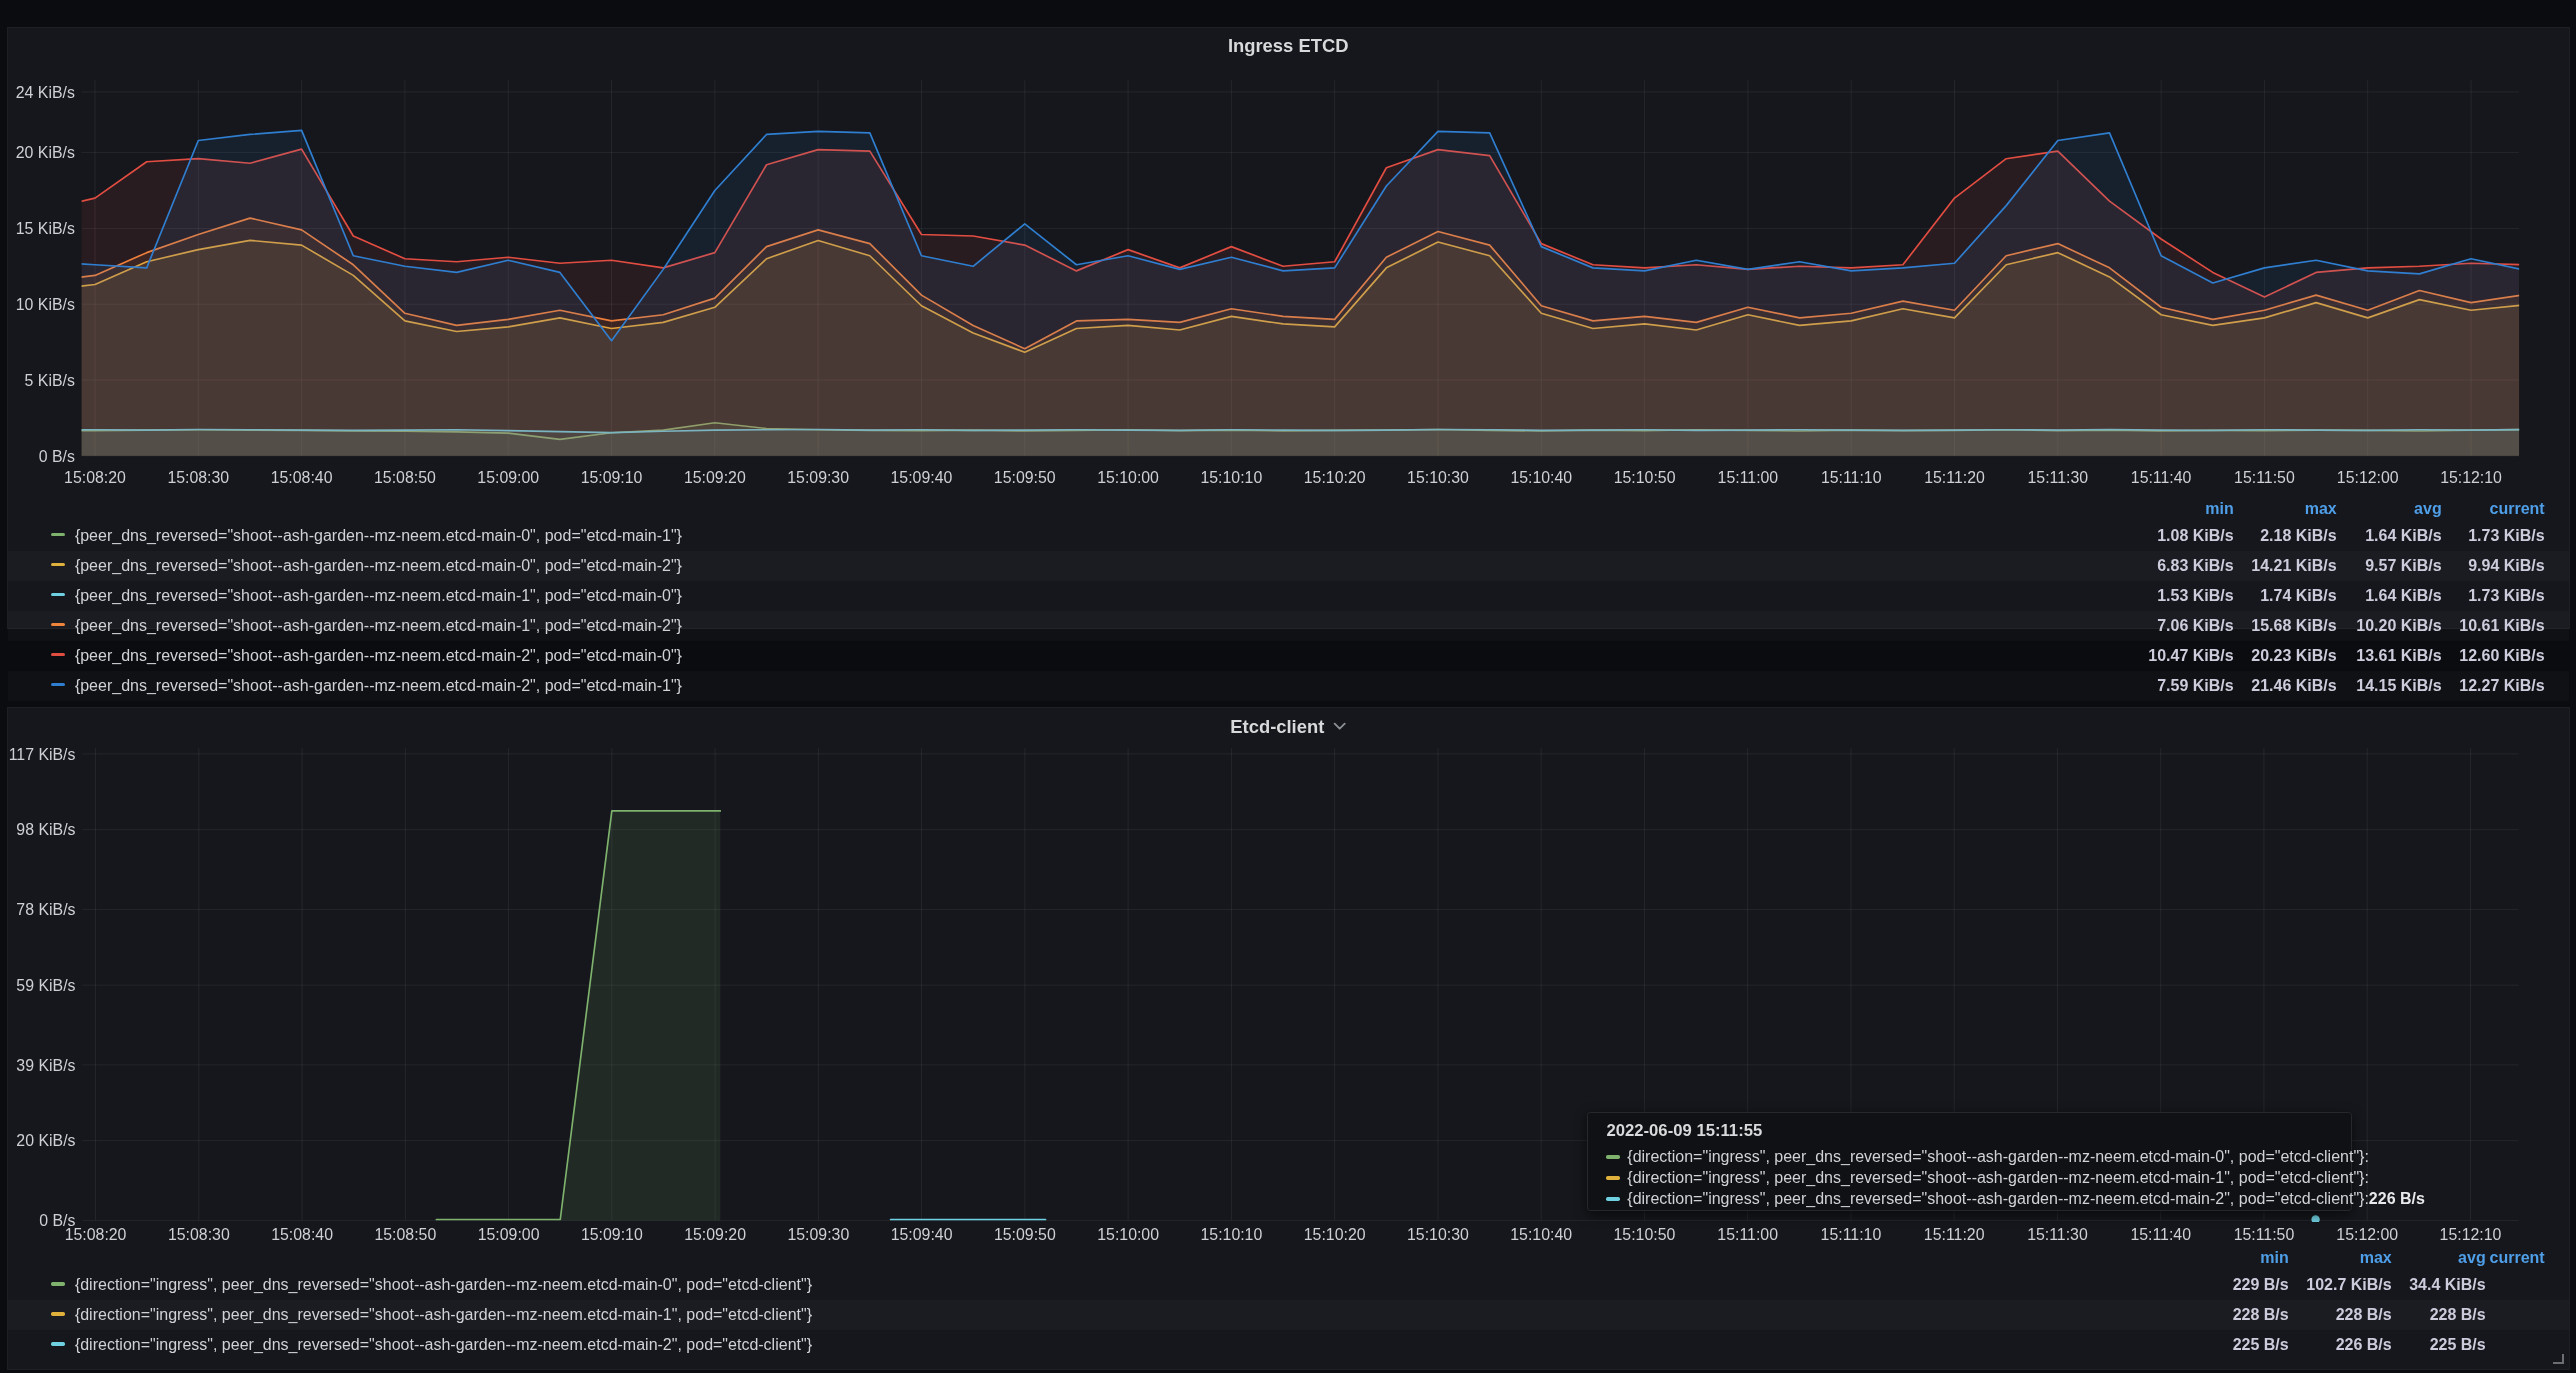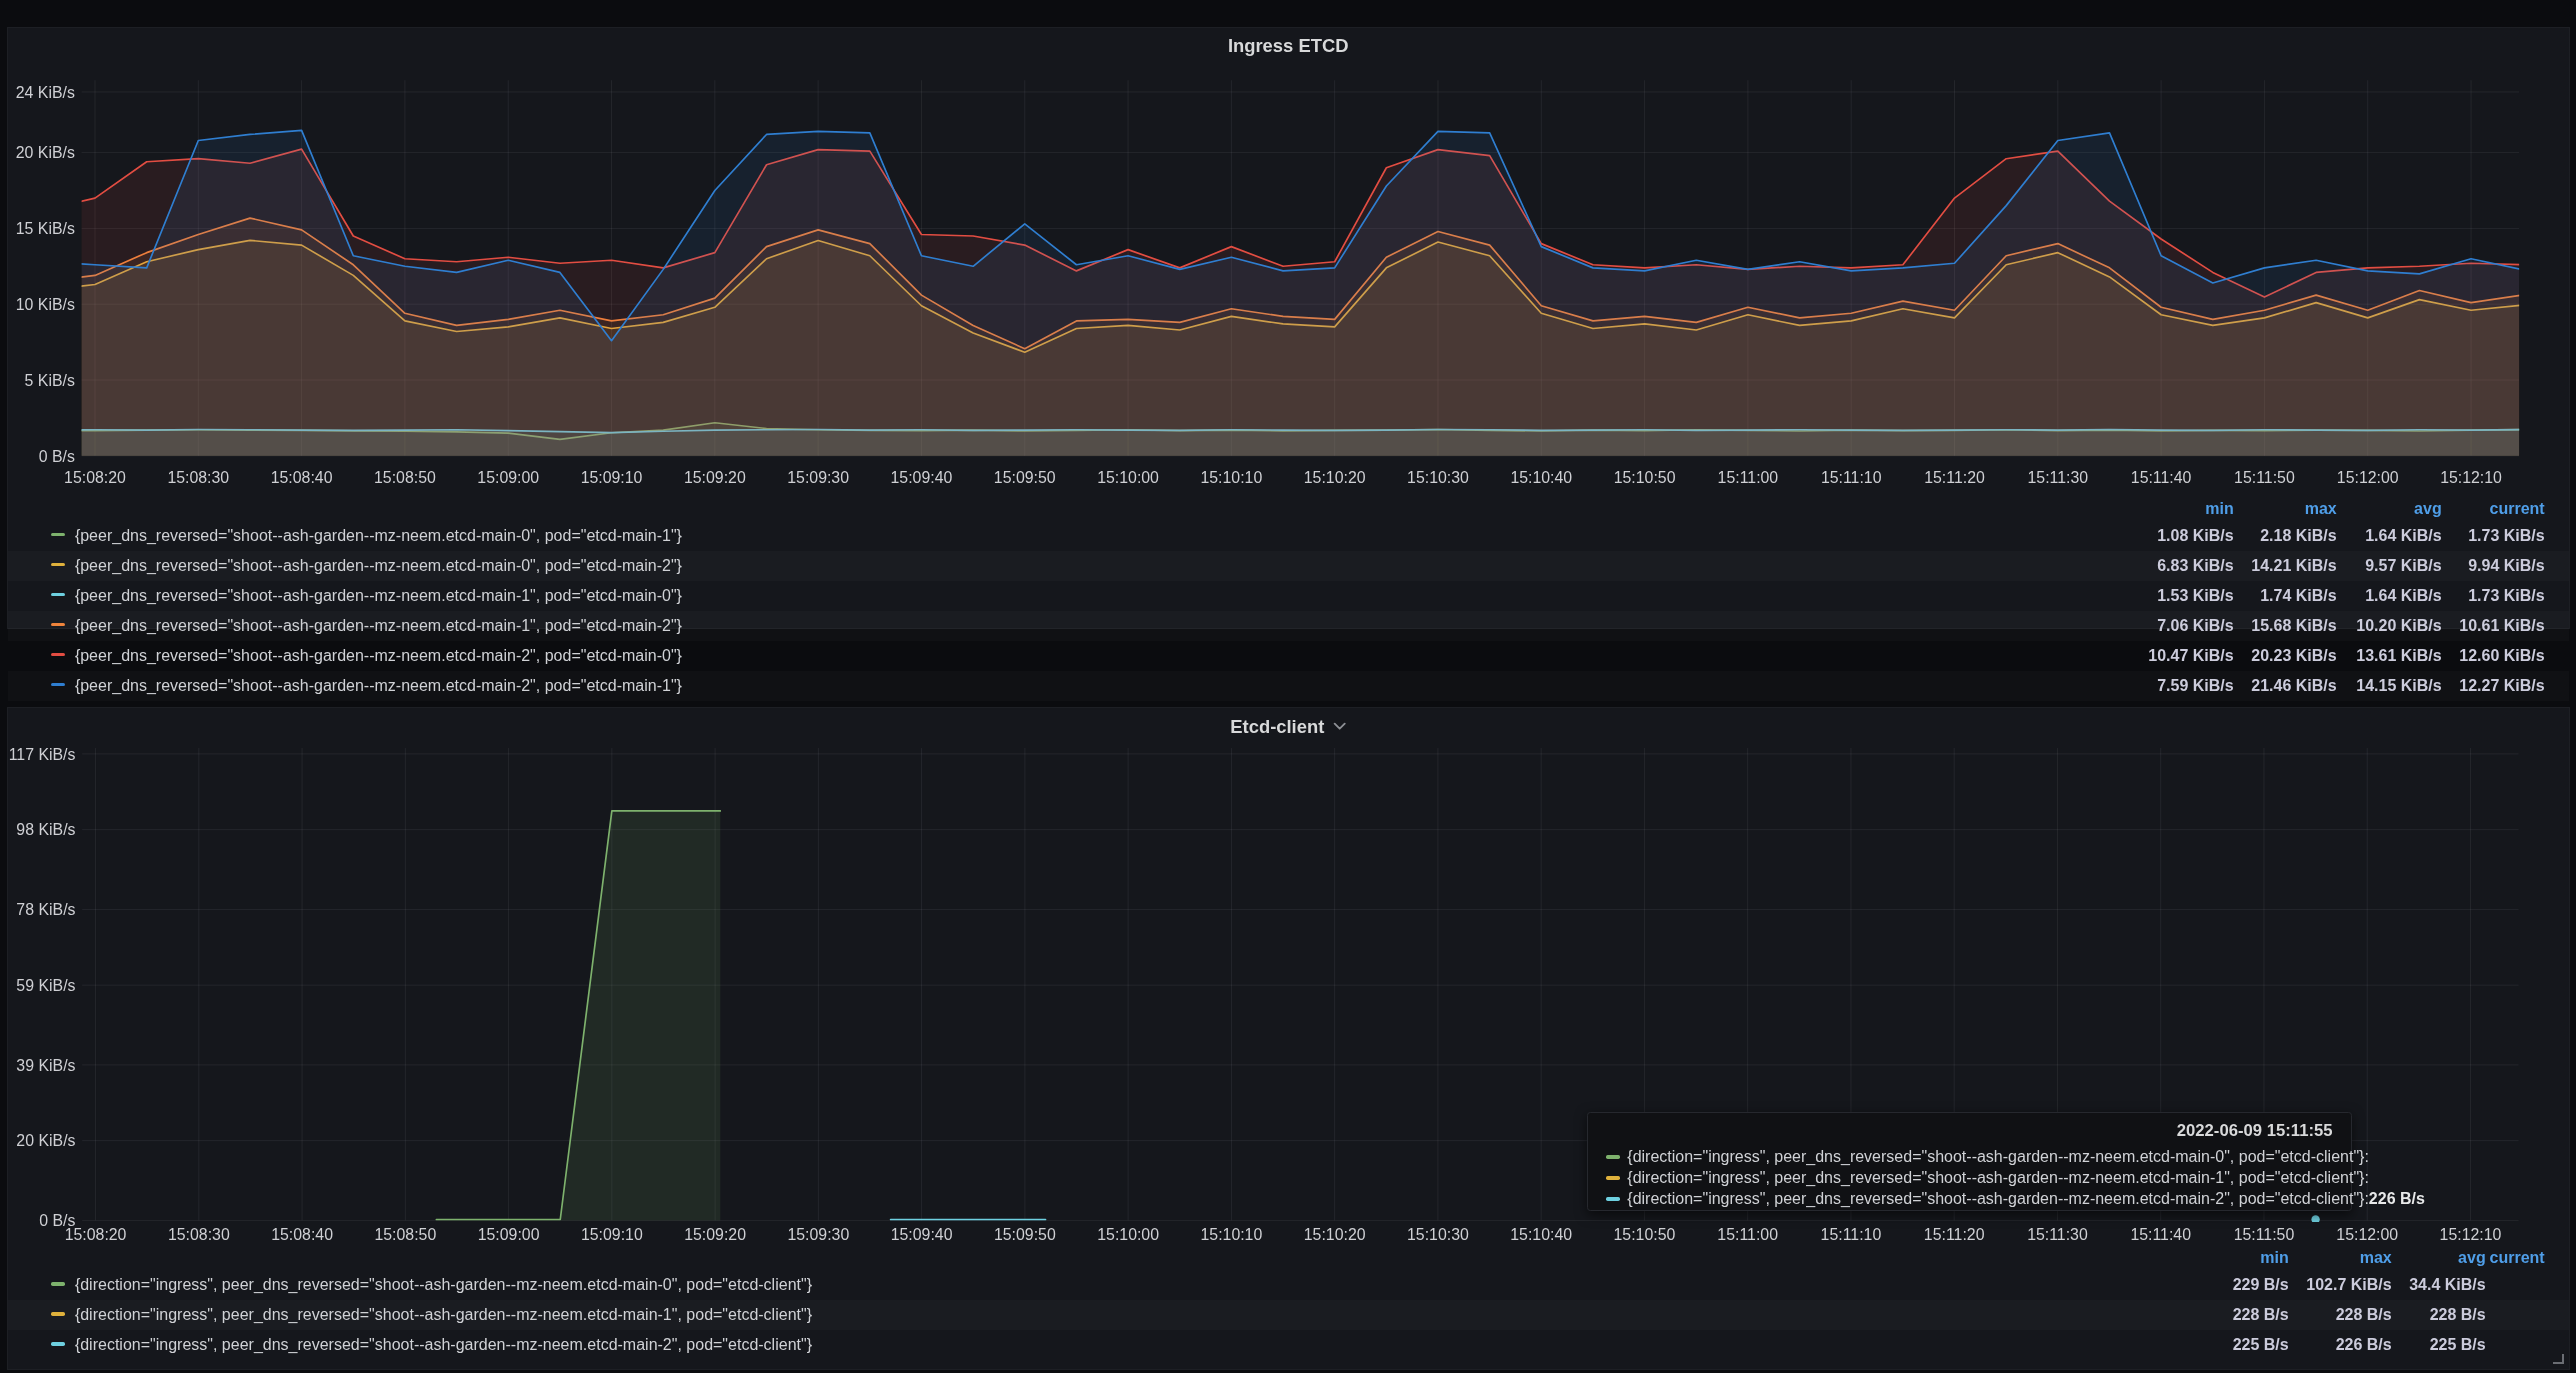--- a/index.html
+++ b/index.html
@@ -20,21 +20,21 @@
   .lg-head{position:relative;height:25px;line-height:25px;}
   .lg-row{position:relative;height:30px;line-height:30px;padding-left:43px;box-sizing:border-box;white-space:nowrap;}
   .lg-row:nth-child(odd){background:rgba(255,255,255,0.022);}
   .lg-dash{display:inline-block;width:14.2px;height:3.3px;border-radius:1.7px;margin-right:10px;vertical-align:middle;position:relative;top:-1.7px;}
   .lg-label{color:#d0d2d6;cursor:pointer;}
   .lg-val,.lg-hval{position:absolute;width:159px;text-align:right;top:0;font-weight:bold;}
   .lg-hval{color:#4f9ee8;font-weight:bold;cursor:pointer;}
   .tooltip{position:absolute;left:1587px;top:1112px;width:765px;height:99px;background:#101114;
     border:0.8px solid #26282e;border-radius:3.3px;box-shadow:0 3.3px 11.7px rgba(0,0,0,.55);
     color:#d0d2d6;font-size:16px;padding:8.4px 18.4px;box-sizing:border-box;z-index:5;}
-  .tt-title{text-align:right;font-weight:bold;color:#d8d9da;margin-bottom:5px;font-size:16.7px;}
+  .tt-title{text-align:left;font-weight:bold;color:#d8d9da;margin-bottom:5px;font-size:16.7px;}
   .tt-row{display:flex;align-items:center;height:21px;white-space:nowrap;}
   .tt-dash{display:inline-block;width:13.4px;height:3.3px;border-radius:1.7px;margin-right:7.5px;flex:none;}
   .tt-val{font-weight:bold;color:#e8e9ea;margin-left:auto;padding-right:1.7px;}
   .resize-handle{position:absolute;right:3.3px;bottom:3.3px;width:13.4px;height:13.4px;cursor:nwse-resize;}
   .resize-handle span{position:absolute;right:1.7px;bottom:1.7px;width:8.4px;height:8.4px;
     border-right:2.5px solid #6a6d73;border-bottom:2.5px solid #6a6d73;}
   svg text{font-family:"Liberation Sans",sans-serif;}
 </style>
 </head>
 <body>

